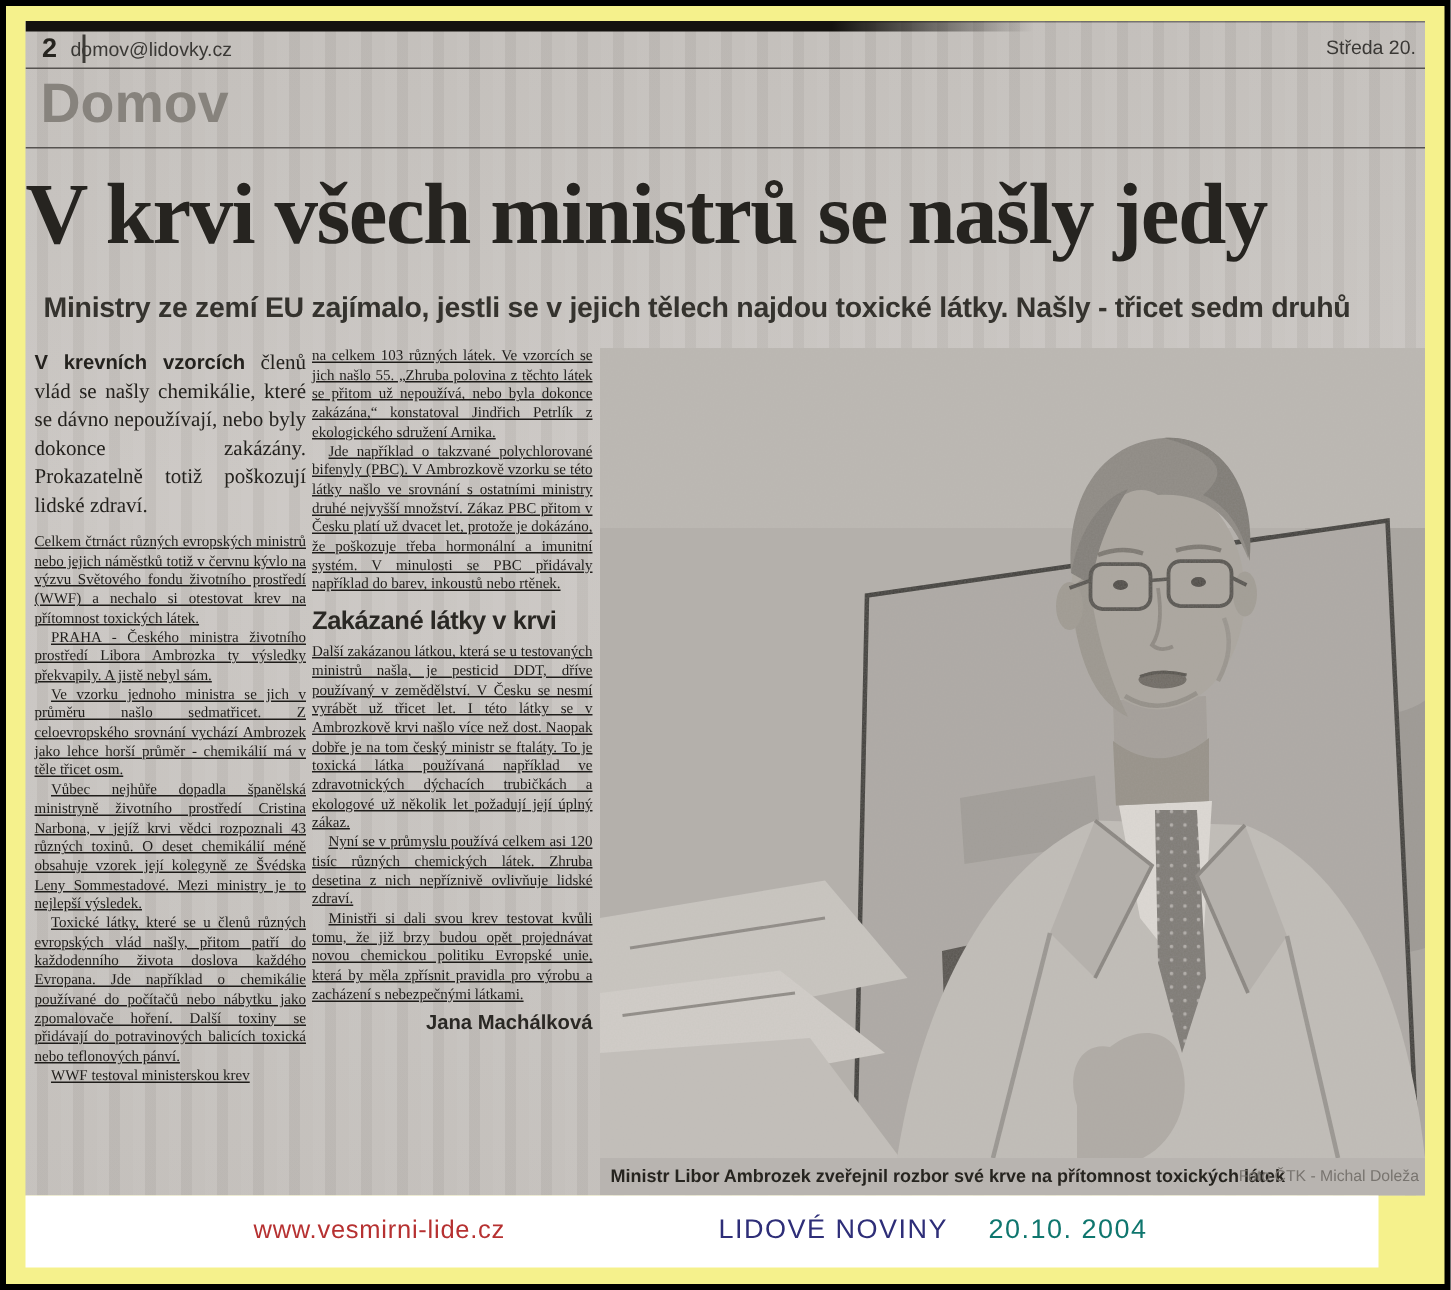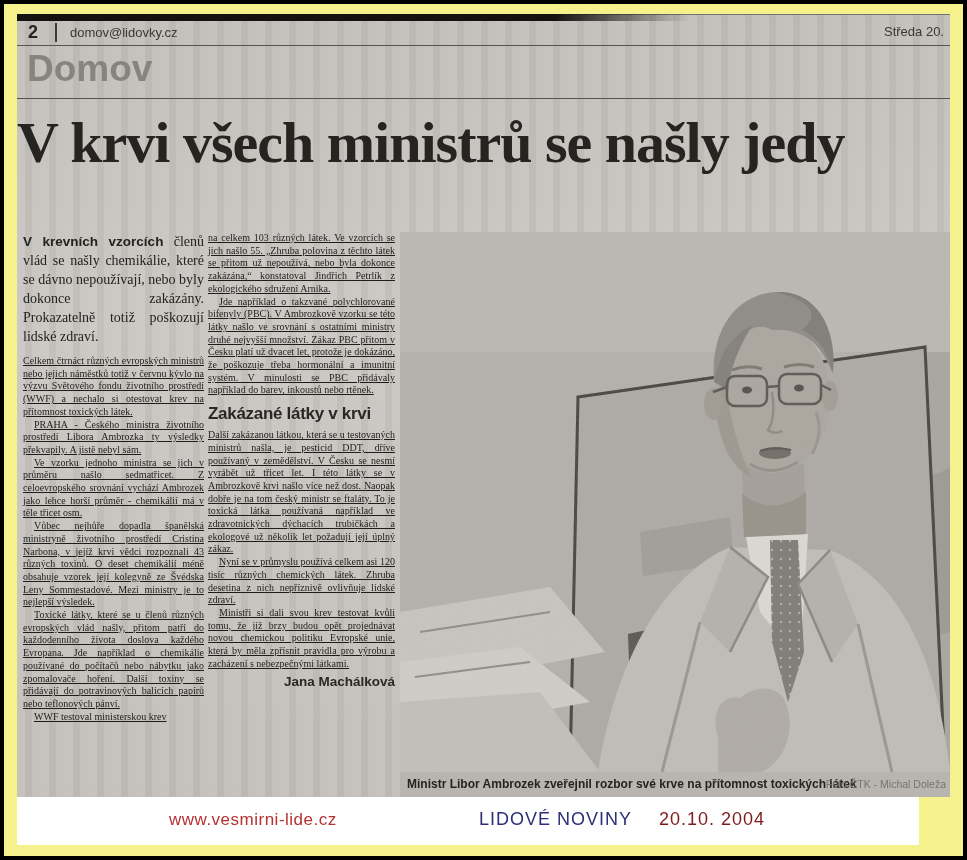--- a/index.html
+++ b/index.html
@@ -11,21 +11,21 @@
         background-color:#c8c4c0;overflow:hidden;
         background-image:
           repeating-linear-gradient(90deg, rgba(255,255,255,.06) 0 8px, rgba(70,65,60,.05) 8px 15px, rgba(255,255,255,.03) 15px 24px),
           linear-gradient(180deg, rgba(120,115,110,.08), rgba(255,255,255,.04) 40%, rgba(120,115,110,.07));
         box-shadow:inset 0 1px 0 rgba(40,38,36,.5);}
   .topbar{position:absolute;left:0;top:0;height:7px;width:72%;
           background:linear-gradient(to right,#14120f 80%,rgba(20,18,15,0));}
   .masthead{position:absolute;left:0;top:7px;width:100%;height:24px;color:#34322f;}
   .page-num{position:absolute;left:11px;top:1px;font-size:18px;font-weight:bold;color:#26241f;}
   .mast-divider{position:absolute;left:38px;top:2px;width:2px;height:19px;background:#3c3a36;}
-  .mast-email{position:absolute;left:53px;top:4px;font-size:13px;color:#3a3835;}
+  .mast-email{position:absolute;left:30px;top:4px;font-size:13px;color:#3a3835;}
   .mast-date{position:absolute;right:6px;top:3px;font-size:13px;color:#3a3835;}
   .rule{position:absolute;left:0;width:100%;height:1px;background:#565350;}
   .rule-a{top:31px;}
   .rule-b{top:84px;}
   .section-title{position:absolute;left:10px;top:34px;font-size:37px;font-weight:bold;
                  color:#87837d;letter-spacing:0px;}
   .headline{position:absolute;left:0;top:95px;width:100%;
             font-family:"Liberation Serif",serif;font-weight:bold;font-size:58px;
             letter-spacing:-1px;color:#262420;white-space:nowrap;}
   .subheadline{position:absolute;left:12px;top:181px;width:912px;
@@ -45,21 +45,21 @@
   
   .photo{position:absolute;left:383px;top:218px;width:550px;height:540px;overflow:hidden;}
   .caption-strip{position:absolute;left:383px;top:758px;width:550px;height:25px;
                  background:#b8b4b0;}
   .caption-text{position:absolute;left:7px;top:5px;font-size:12px;font-weight:bold;color:#26241f;white-space:nowrap;text-align:center;}
   .credit-text{position:absolute;right:4px;top:6px;font-size:10.5px;color:#78746f;white-space:nowrap;}
   
   .footer-strip{position:absolute;left:17px;top:797px;width:902px;height:48px;background:#ffffff;}
   .footer-url{position:absolute;left:152px;top:13px;font-size:17px;color:#b63131;letter-spacing:0.5px;}
   .footer-pub{position:absolute;left:462px;top:12px;font-size:18px;color:#2e2e78;letter-spacing:1px;}
-  .footer-date{position:absolute;left:642px;top:12px;font-size:18px;color:#7f1d1d;letter-spacing:1px;}
+  .footer-date{position:absolute;left:642px;top:12px;font-size:18px;color:#0f766e;letter-spacing:1px;}
 </style>
 </head>
 <body>
 
 <div id="stage">
   <div class="yellow-frame"></div>
 
   <div class="scan">
     <div class="topbar"></div>
 
@@ -68,29 +68,30 @@
       <span class="mast-divider"></span>
       <span class="mast-email">domov@lidovky.cz</span>
       <span class="mast-date">Středa 20.</span>
     </div>
     <div class="rule rule-a"></div>
 
     <div class="section-title">Domov</div>
     <div class="rule rule-b"></div>
 
     <div class="headline">V krvi všech ministrů se našly jedy</div>
+    <div class="subheadline">Ministry ze zemí EU zajímalo, jestli se v jejich tělech najdou toxické látky. Našly - třicet sedm druhů</div>
 
     <div class="col col1">
       <p class="lead"><b>V krevních vzorcích</b><span> členů vlád se našly chemikálie, které se dávno nepoužívají, nebo byly dokonce zakázány. Prokazatelně totiž poškozují lidské zdraví.</span></p>
       <div class="bodytext">
           <p>Celkem čtrnáct různých evropských ministrů nebo jejich náměstků totiž v červnu kývlo na výzvu Světového fondu životního prostředí (WWF) a nechalo si otestovat krev na přítomnost toxických látek.</p>
           <p>PRAHA - Českého ministra životního prostředí Libora Ambrozka ty výsledky překvapily. A jistě nebyl sám.</p>
           <p>Ve vzorku jednoho ministra se jich v průměru našlo sedmatřicet. Z celoevropského srovnání vychází Ambrozek jako lehce horší průměr - chemikálií má v těle třicet osm.</p>
           <p>Vůbec nejhůře dopadla španělská ministryně životního prostředí Cristina Narbona, v jejíž krvi vědci rozpoznali 43 různých toxinů. O deset chemikálií méně obsahuje vzorek její kolegyně ze Švédska Leny Sommestadové. Mezi ministry je to nejlepší výsledek.</p>
-          <p>Toxické látky, které se u členů různých evropských vlád našly, přitom patří do každodenního života doslova každého Evropana. Jde například o chemikálie používané do počítačů nebo nábytku jako zpomalovače hoření. Další toxiny se přidávají do potravinových balicích papírů nebo teflonových pánví.</p>
+          <p>Toxické látky, které se u členů různých evropských vlád našly, přitom patří do každodenního života doslova každého Evropana. Jde například o chemikálie používané do počítačů nebo nábytku jako zpomalovače hoření. Další toxiny se přidávají do potravinových balicích toxická nebo teflonových pánví.</p>
           <p>WWF testoval ministerskou krev</p>
         </div>
     </div>
 
     <div class="col col2">
       <div class="bodytext">
           <p>na celkem 103 různých látek. Ve vzorcích se jich našlo 55. „Zhruba polovina z těchto látek se přitom už nepoužívá, nebo byla dokonce zakázána,“ konstatoval Jindřich Petrlík z ekologického sdružení Arnika.</p>
           <p>Jde například o takzvané polychlorované bifenyly (PBC). V Ambrozkově vzorku se této látky našlo ve srovnání s ostatními ministry druhé nejvyšší množství. Zákaz PBC přitom v Česku platí už dvacet let, protože je dokázáno, že poškozuje třeba hormonální a imunitní systém. V minulosti se PBC přidávaly například do barev, inkoustů nebo rtěnek.</p>
         </div>
       <div class="subhead2">Zakázané látky v krvi</div>

